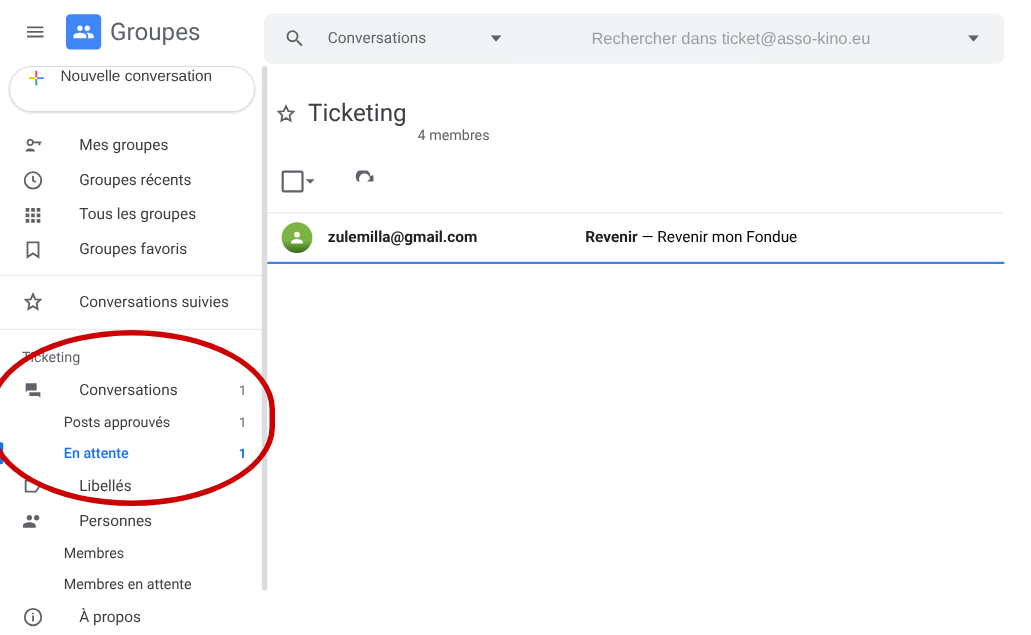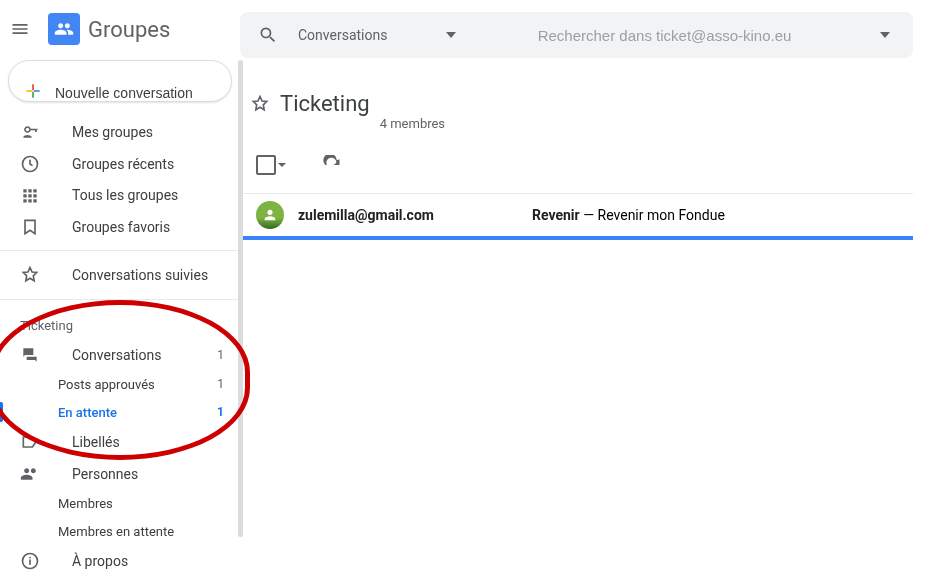--- a/index.html
+++ b/index.html
@@ -3,27 +3,27 @@
 <meta charset="utf-8">
 <style>
   * { box-sizing: border-box; margin: 0; padding: 0; }
   body { font-family: 'Google Sans', Roboto, Arial, sans-serif; font-size: 14px; color: #3c4043; width: 937px; height: 577px; overflow: hidden; background: #fff; }
   
   .app { display: flex; height: 100%; }
   
   
   .sidebar { width: 240px; flex-shrink: 0; display: flex; flex-direction: column; padding-top: 8px; position: relative; }
   
-  .header-row { display: flex; align-items: center; height: 48px; gap: 8px; }
+  .header-row { display: flex; align-items: center; height: 48px; padding-left: 12px; gap: 8px; }
   .menu-btn { width: 40px; height: 40px; border-radius: 50%; display: flex; align-items: center; justify-content: center; cursor: pointer; }
   .logo { width: 32px; height: 32px; background: #4285f4; border-radius: 4px; display: flex; align-items: center; justify-content: center; color: #fff; }
   .logo svg { width: 20px; height: 20px; fill: #fff; }
   .app-name { font-size: 22px; color: #5f6368; }
   
-  .compose-btn { display: inline-flex; align-items: flex-end; gap: 12px; margin: 10px 8px 14px 8px; height: 48px; padding: 0 22px 0 14px; border: 1px solid #dadce0; border-radius: 24px; background: #fff; box-shadow: 0 1px 2px rgba(60,64,67,.15); cursor: pointer; font-size: 14px; color: #3c4043; font-weight: 500; }
+  .compose-btn { display: inline-flex; align-items: flex-start; gap: 12px; margin: 10px 8px 14px 8px; height: 48px; padding: 0 22px 0 14px; border: 1px solid #dadce0; border-radius: 24px; background: #fff; box-shadow: 0 1px 2px rgba(60,64,67,.15); cursor: pointer; font-size: 14px; color: #3c4043; font-weight: 500; }
   .plus-icon { width: 20px; height: 20px; }
   
   .nav-item { display: flex; align-items: center; height: 36px; padding: 0 16px 0 20px; cursor: pointer; border-radius: 0 18px 18px 0; gap: 32px; color: #3c4043; }
   .nav-item .nav-icon { width: 20px; height: 20px; fill: #5f6368; color: #5f6368; display: flex; align-items: center; justify-content: center; flex-shrink: 0; }
   .nav-item .label { flex: 1; }
   .nav-item .count { color: #5f6368; font-size: 12px; }
   .nav-item.selected { color: #1a73e8; font-weight: 500; }
   .nav-item.selected .count { color: #1a73e8; font-weight: 700; }
   .nav-item.selected::before { content:''; position:absolute; left:0; height:20px; width:3px; background:#1a73e8; border-radius: 0 2px 2px 0;}
   .nav-item.selected { position: relative; }
@@ -50,21 +50,21 @@
   
   .group-header { display: flex; align-items: center; gap: 10px; padding: 18px 0 10px 10px; }
   .group-title { font-size: 22px; color: #3c4043; }
   .group-members { color: #5f6368; font-size: 13px; margin-top: 40px; }
   
   .toolbar { display: flex; align-items: center; gap: 16px; padding: 6px 0 10px 16px; border-bottom: 1px solid #e8eaed; margin-right: 24px; }
   .checkbox-btn { width: 20px; height: 20px; border: 2px solid #5f6368; border-radius: 2px; position: relative; cursor:pointer; }
   .checkbox-btn::after { content:''; position:absolute; right:-12px; top:6px; border:4px solid transparent; border-top-color:#5f6368; }
   .icon-btn { width: 36px; height: 36px; display:flex; align-items:center; justify-content:center; border-radius:50%; cursor:pointer; color:#5f6368; }
   
-  .thread-row { display:flex; align-items:center; height: 46px; padding: 0 16px; border-bottom: 4px solid #3b82f6; margin-right:24px; cursor:pointer; gap: 14px; }
+  .thread-row { display:flex; align-items:center; height: 46px; padding: 0 16px; border-bottom: 2px solid #3b82f6; margin-right:24px; cursor:pointer; gap: 14px; }
   .avatar { width: 28px; height: 28px; border-radius: 50%; background: linear-gradient(#7cb342 60%, #33691e); display:flex; align-items:center; justify-content:center; color:#fff; font-size:12px; flex-shrink:0; }
   .sender { width: 220px; font-weight: 700; color:#202124; }
   .subject { font-weight: 700; color:#202124; }
   .snippet { color:#000000; }
   
   svg { display: block; }
 </style>
 </head>
 <body>
 

